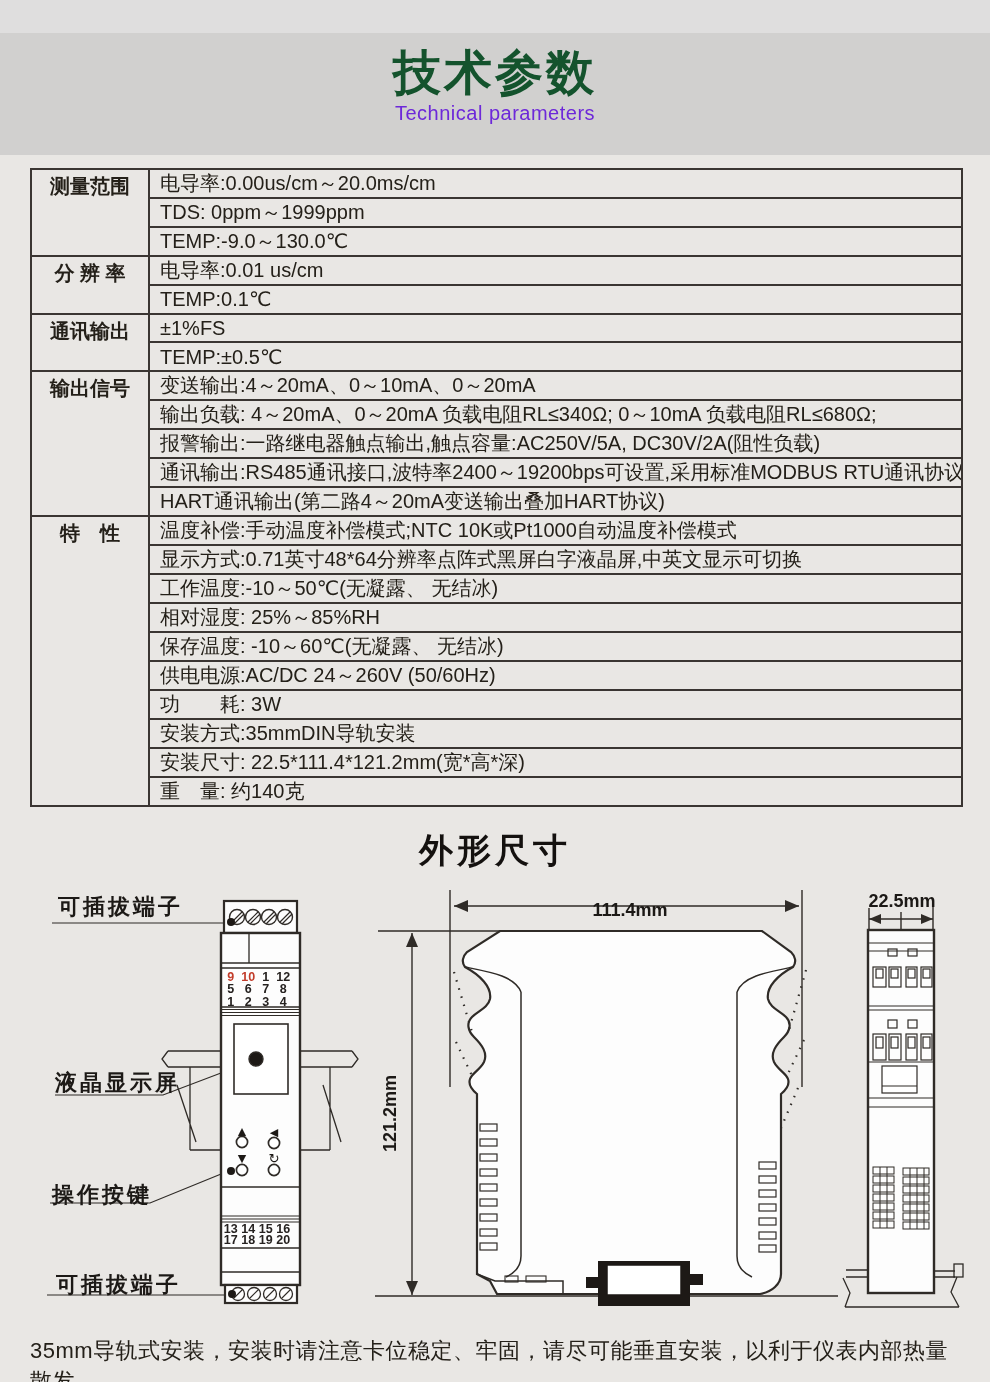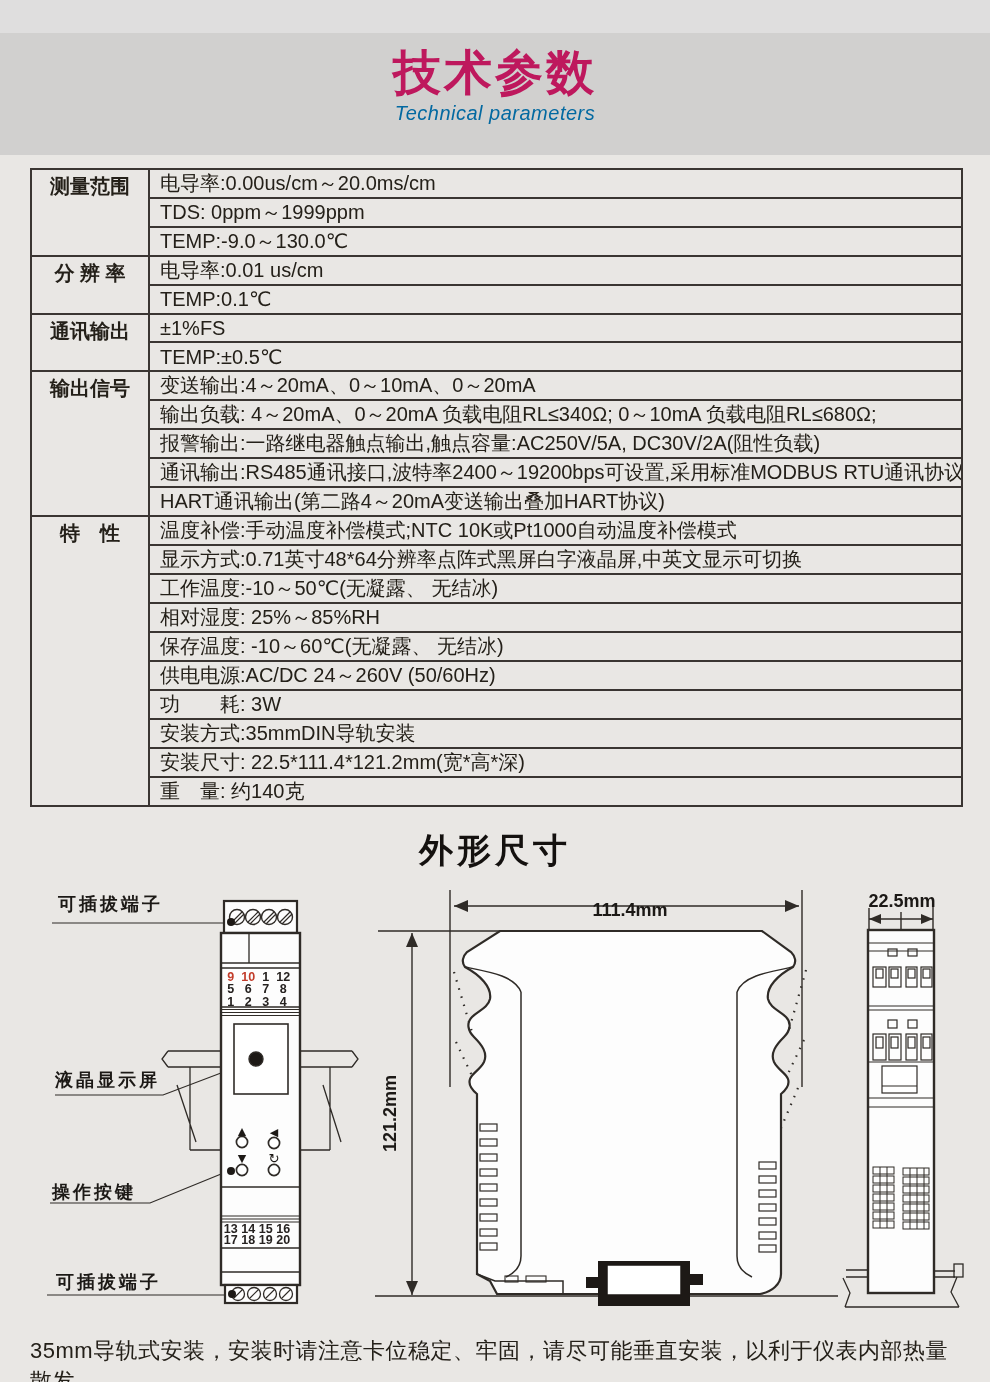--- a/index.html
+++ b/index.html
@@ -1,37 +1,37 @@
 <!DOCTYPE html>
 <html><head>
 <meta charset="utf-8">
 <style>
   html,body{margin:0;padding:0;}
   .page{position:relative;width:990px;height:1382px;background:#e9e7e4;overflow:hidden;
         font-family:"Liberation Sans","DejaVu Sans",sans-serif;color:#262220;}
   .top-strip{position:absolute;left:0;top:0;width:990px;height:33px;background:#dfdede;}
   .header-band{position:absolute;left:0;top:33px;width:990px;height:122px;background:#d1d0cf;text-align:center;}
-  .header-band .title{margin:0;padding-top:14px;font-size:48px;font-weight:bold;color:#be185d;letter-spacing:3px;line-height:1.1;}
-  .header-band .subtitle{font-size:20px;color:#0369a1;margin-top:2px;letter-spacing:0.5px;font-style:italic;}
+  .header-band .title{margin:0;padding-top:14px;font-size:48px;font-weight:bold;color:#14532d;letter-spacing:3px;line-height:1.1;}
+  .header-band .subtitle{font-size:20px;color:#6d28d9;margin-top:2px;letter-spacing:0.5px;}
 
   table.spec-table{position:absolute;left:30px;top:168px;width:933px;border-collapse:collapse;table-layout:fixed;
         border:2.5px solid #3a3532;}
   .spec-table tr{height:28.7px;}
   .spec-table th,.spec-table td{border:2px solid #3a3532;font-size:20px;color:#242019;
         padding:0 4px 0 10px;vertical-align:middle;overflow:hidden;white-space:nowrap;margin-top:20px;}
   .spec-table th.group{width:112px;text-align:center;vertical-align:top;padding:3px 2px 0 2px;font-weight:600;}
   .spec-table td.center{}
 
   .dims-title{position:absolute;left:0;top:828px;width:990px;text-align:center;margin:0;
         font-size:34px;font-weight:bold;color:#14110f;letter-spacing:4px;}
 
   .drawings{position:absolute;left:0;top:860px;width:990px;height:470px;}
   .drawings svg{position:absolute;left:0;top:0;z-index:1;}
 
-  .lead-label{position:absolute;z-index:3;font-size:18px;color:#1c1916;letter-spacing:3px;font-weight:600;}
+  .lead-label{position:absolute;z-index:3;font-size:22px;color:#1c1916;letter-spacing:3px;font-weight:600;}
   .dim-label{position:absolute;z-index:3;font-size:18px;color:#1c1916;text-align:center;font-weight:600;}
   .dim-vert{transform:rotate(-90deg);}
 
   .tgrid{position:absolute;z-index:3;font-weight:bold;color:#262220;}
   .tgrid .trow{display:flex;}
   .tgrid span{display:inline-block;width:17.5px;text-align:center;font-size:12.5px;line-height:12.3px;}
   .tgrid-top{left:222px;top:971px;}
   .tgrid-bottom{left:222px;top:1224px;}
   .tgrid-bottom span{line-height:11.2px;}
   .tgrid span.red{color:#c23c2a;}

